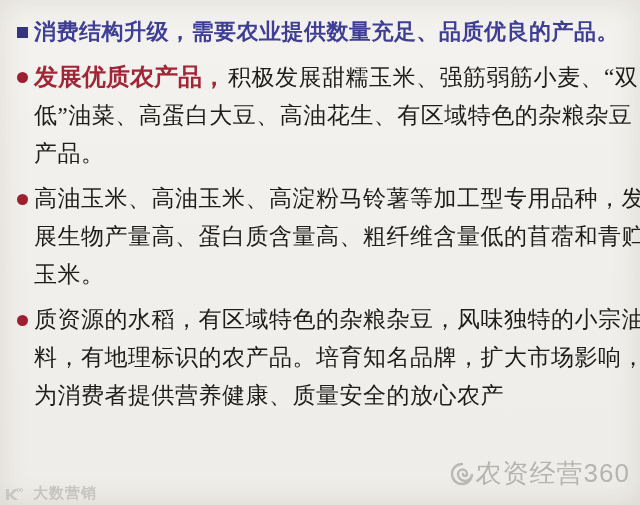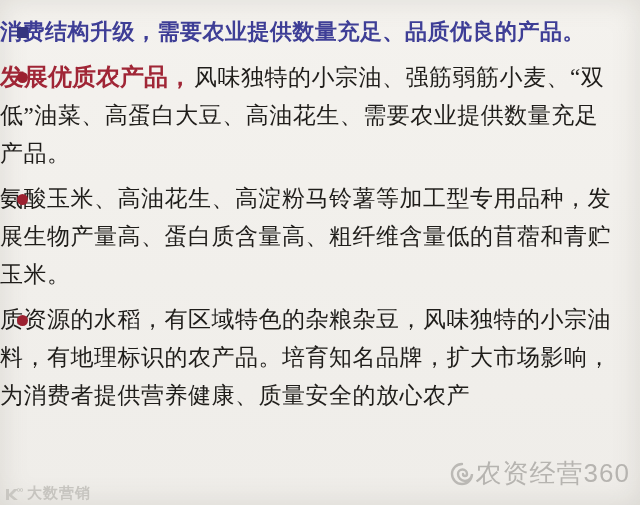--- a/index.html
+++ b/index.html
@@ -12,20 +12,21 @@
     position: relative;
     width: 640px; height: 505px;
     overflow: hidden;
     background: linear-gradient(180deg, #f4f2ee 0%, #f1efeb 55%, #efede9 100%);
     box-shadow: inset 0 0 28px rgba(120,115,105,0.18);
     box-sizing: border-box;
     padding: 13px 14px 0 0;
   }
   .para {
     position: relative;
+    padding-left: 34px;
     margin-bottom: 7px;
   }
   .line {
     line-height: 38px;
     white-space: nowrap;
     font-size: 23px;
     color: #1f1d1a;
     font-family: "Liberation Serif", "DejaVu Serif", serif;
     letter-spacing: 0.5px;
   }
@@ -48,21 +49,21 @@
     position: absolute;
     left: 17px;
     top: 14px;
     width: 11px; height: 11px;
   }
   .marker.square { background: #35357f; }
   .marker.dot { background: #9c2130; border-radius: 50%; }
   .wm-left {
     position: absolute;
     left: 3px; bottom: 2px;
-    display: flex; align-items: center; gap: 4px;
+    display: flex; align-items: center; gap: 10px;
     color: #c3c1bc;
     font-size: 15px;
     font-weight: bold;
     letter-spacing: 1px;
     opacity: 0.9;
     margin-top: 19px;
   }
   .wm-left .logo {
     width: 20px; height: 16px;
     display: inline-block;
@@ -83,28 +84,28 @@
 
 <div class="slide">
 
   <div class="para">
     <span class="marker square"></span>
     <div class="line intro-line">消费结构升级，需要农业提供数量充足、品质优良的产品。</div>
   </div>
 
   <div class="para">
     <span class="marker dot"></span>
-    <div class="line"><span class="hdr">发展优质农产品，</span><span>风味独特的小宗油、强筋弱筋小麦、“双</span></div>
-    <div class="line">低”油菜、高蛋白大豆、高油花生、需要农业提供数量充足</div>
+    <div class="line"><span class="hdr">发展优质农产品，</span><span>积极发展甜糯玉米、强筋弱筋小麦、“双</span></div>
+    <div class="line">低”油菜、高蛋白大豆、高油花生、有区域特色的杂粮杂豆</div>
     <div class="line">产品。</div>
   </div>
 
   <div class="para">
     <span class="marker dot"></span>
-    <div class="line">氨酸玉米、高油花生、高淀粉马铃薯等加工型专用品种，发</div>
+    <div class="line">高油玉米、高油玉米、高淀粉马铃薯等加工型专用品种，发</div>
     <div class="line">展生物产量高、蛋白质含量高、粗纤维含量低的苜蓿和青贮</div>
     <div class="line">玉米。</div>
   </div>
 
   <div class="para">
     <span class="marker dot"></span>
     <div class="line">质资源的水稻，有区域特色的杂粮杂豆，风味独特的小宗油</div>
     <div class="line">料，有地理标识的农产品。培育知名品牌，扩大市场影响，</div>
     <div class="line">为消费者提供营养健康、质量安全的放心农产</div>
   </div>

